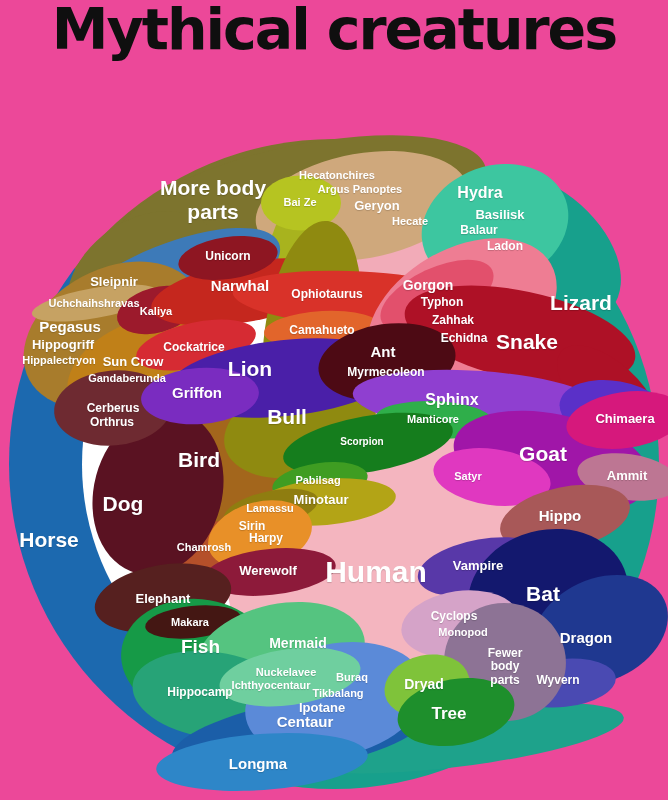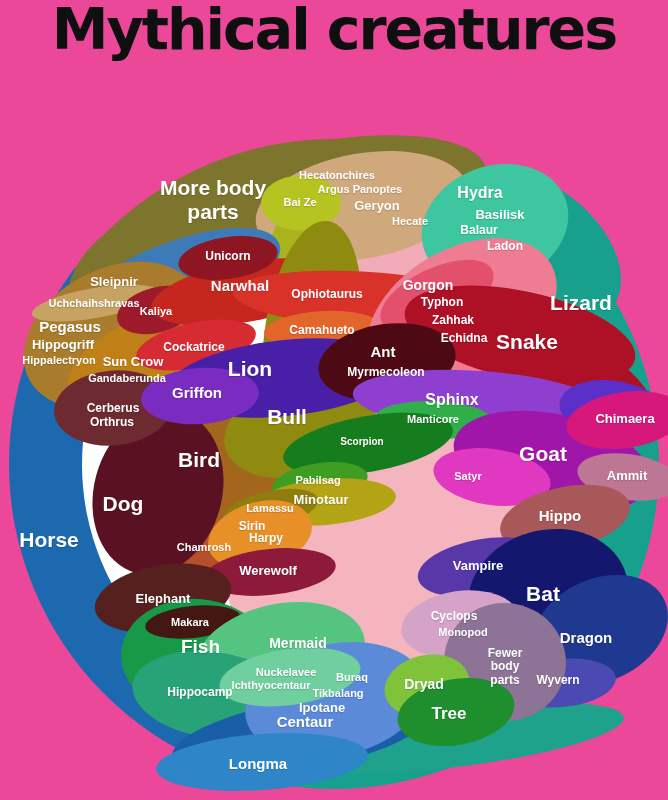--- a/index.html
+++ b/index.html
@@ -132,20 +132,21 @@
     <div class="lbl" style="left: 123px; top: 496px; font-size: 21px; margin-top: 8px;">Dog</div>
     <div class="lbl" style="left: 318px; top: 480px; font-size: 11px;">Pabilsag</div>
     <div class="lbl" style="left: 321px; top: 500px; font-size: 13px;">Minotaur</div>
     <div class="lbl" style="left: 270px; top: 508px; font-size: 11px;">Lamassu</div>
     <div class="lbl" style="left: 252px; top: 527px; font-size: 12px;">Sirin</div>
     <div class="lbl" style="left: 266px; top: 539px; font-size: 12px;">Harpy</div>
     <div class="lbl" style="left: 560px; top: 516px; font-size: 15px;">Hippo</div>
     <div class="lbl" style="left: 49px; top: 540px; font-size: 21px;">Horse</div>
     <div class="lbl" style="left: 204px; top: 547px; font-size: 11px;">Chamrosh</div>
     <div class="lbl" style="left: 268px; top: 571px; font-size: 13px;">Werewolf</div>
+    <div class="lbl" style="left: 376px; top: 572px; font-size: 30px;">Human</div>
     <div class="lbl" style="left: 478px; top: 566px; font-size: 13px;">Vampire</div>
     <div class="lbl" style="left: 543px; top: 594px; font-size: 21px;">Bat</div>
     <div class="lbl" style="left: 163px; top: 599px; font-size: 13px;">Elephant</div>
     <div class="lbl" style="left: 454px; top: 617px; font-size: 12px;">Cyclops</div>
     <div class="lbl" style="left: 463px; top: 632px; font-size: 11px;">Monopod</div>
     <div class="lbl" style="left: 190px; top: 622px; font-size: 11px;">Makara</div>
     <div class="lbl" style="left: 193px; top: 647px; font-size: 19px; padding-left: 15px;">Fish</div>
     <div class="lbl" style="left: 258px; top: 644px; font-size: 14px; margin-left: 40px;">Mermaid</div>
     <div class="lbl" style="left: 586px; top: 638px; font-size: 15px;">Dragon</div>
     <div class="lbl" style="left: 505px; top: 667px; font-size: 12px;">Fewer

